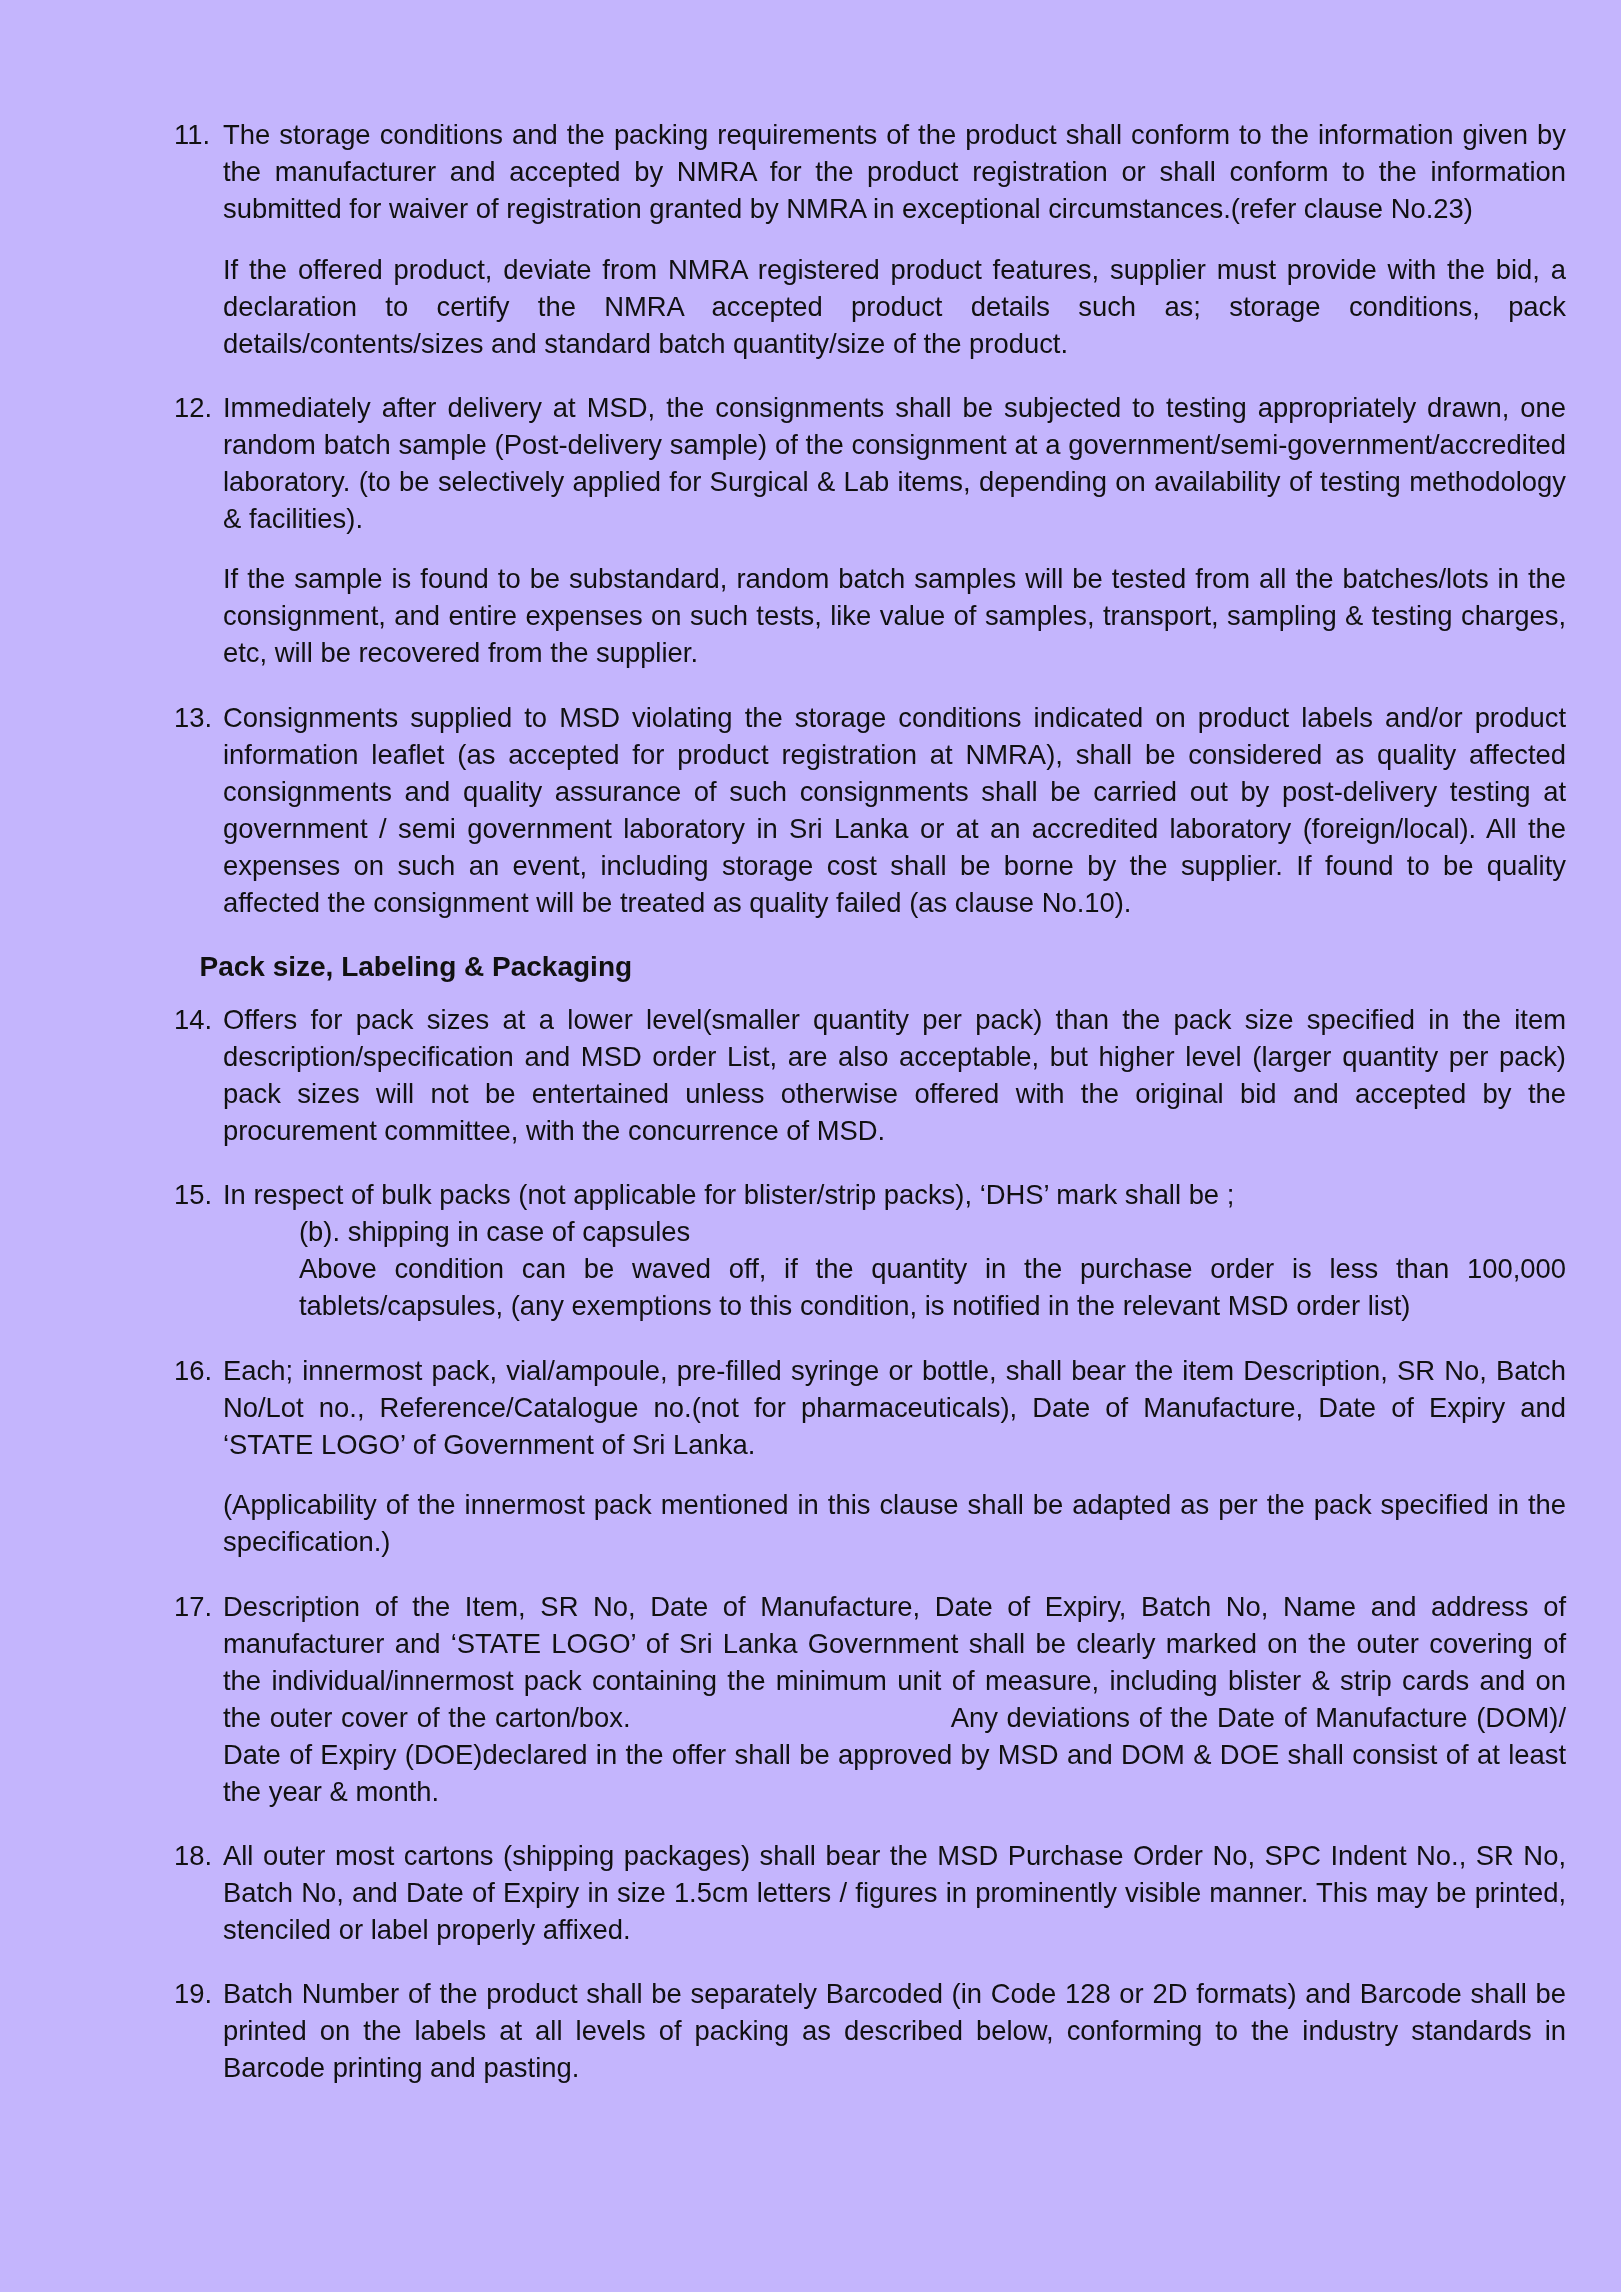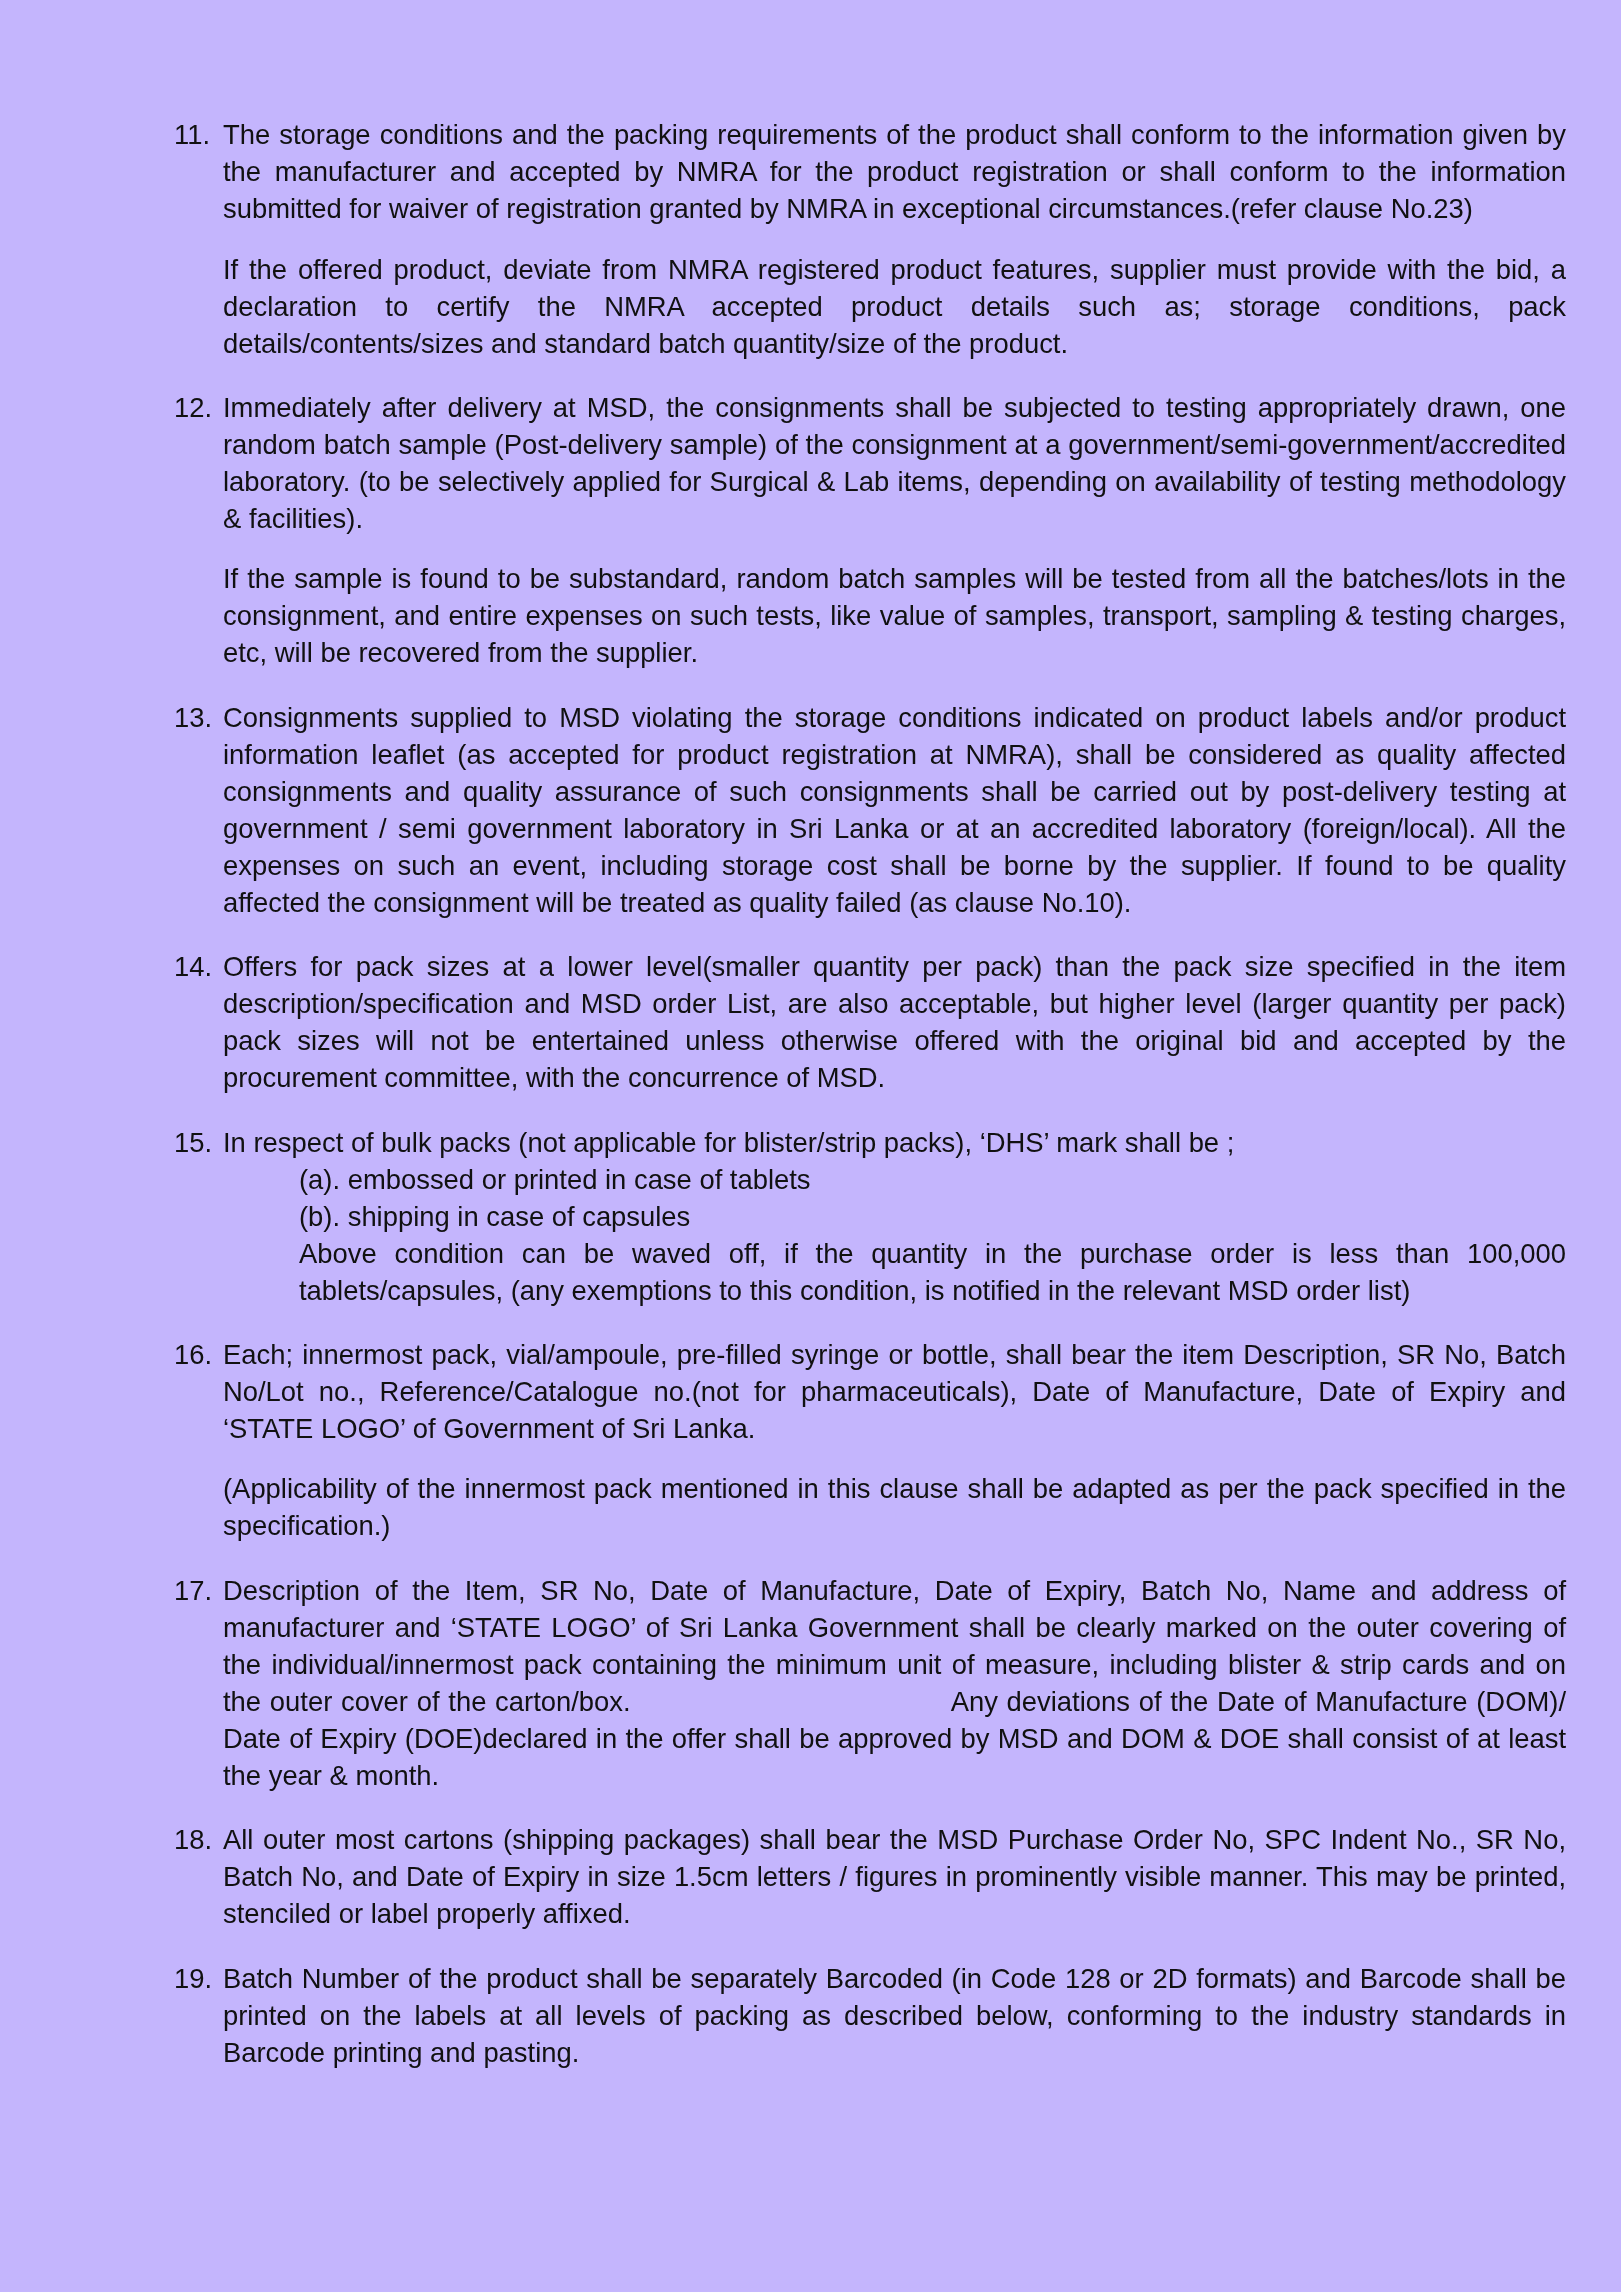--- a/index.html
+++ b/index.html
@@ -88,33 +88,33 @@
       </div>
     </div>
 
     <div class="clause">
       <div class="num">13.</div>
       <div class="cbody">
         <p>Consignments supplied to MSD violating the storage conditions indicated on product labels and/or product information leaflet (as accepted for product registration at NMRA), shall be considered as quality affected consignments and quality assurance of such consignments shall be carried out by post-delivery testing at government / semi government laboratory in Sri Lanka or at an accredited laboratory (foreign/local). All the expenses on such an event, including storage cost shall be borne by the supplier. If found to be quality affected the consignment will be treated as quality failed (as clause No.10).</p>
       </div>
     </div>
 
+    <div class="section-heading">Pack size, Labeling &amp; Packaging</div>
 
     <div class="clause">
       <div class="num">14.</div>
       <div class="cbody">
         <p>Offers for pack sizes at a lower level(smaller quantity per pack) than the pack size specified in the item description/specification and MSD order List, are also acceptable, but higher level (larger quantity per pack) pack sizes will not be entertained unless otherwise offered with the original bid and accepted by the procurement committee, with the concurrence of MSD.</p>
       </div>
     </div>
 
     <div class="clause">
       <div class="num">15.</div>
       <div class="cbody">
         <p class="glue">In respect of bulk packs (not applicable for blister/strip packs), ‘DHS’ mark shall be ;</p>
-        <div class="subline">(a). embossed or printed in case of tablets</div>
         <div class="subline">(b). shipping in case of capsules</div>
         <p class="subnote">Above condition can be waved off, if the quantity in the purchase order is less than 100,000 tablets/capsules, (any exemptions to this condition, is notified in the relevant MSD order list)</p>
       </div>
     </div>
 
     <div class="clause">
       <div class="num">16.</div>
       <div class="cbody">
         <p>Each; innermost pack, vial/ampoule, pre-filled syringe or bottle, shall bear the item Description, SR No, Batch No/Lot no., Reference/Catalogue no.(not for pharmaceuticals), Date of Manufacture, Date of Expiry and ‘STATE LOGO’ of Government of Sri Lanka.</p>
         <p>(Applicability of the innermost pack mentioned in this clause shall be adapted as per the pack specified in the specification.)</p>

